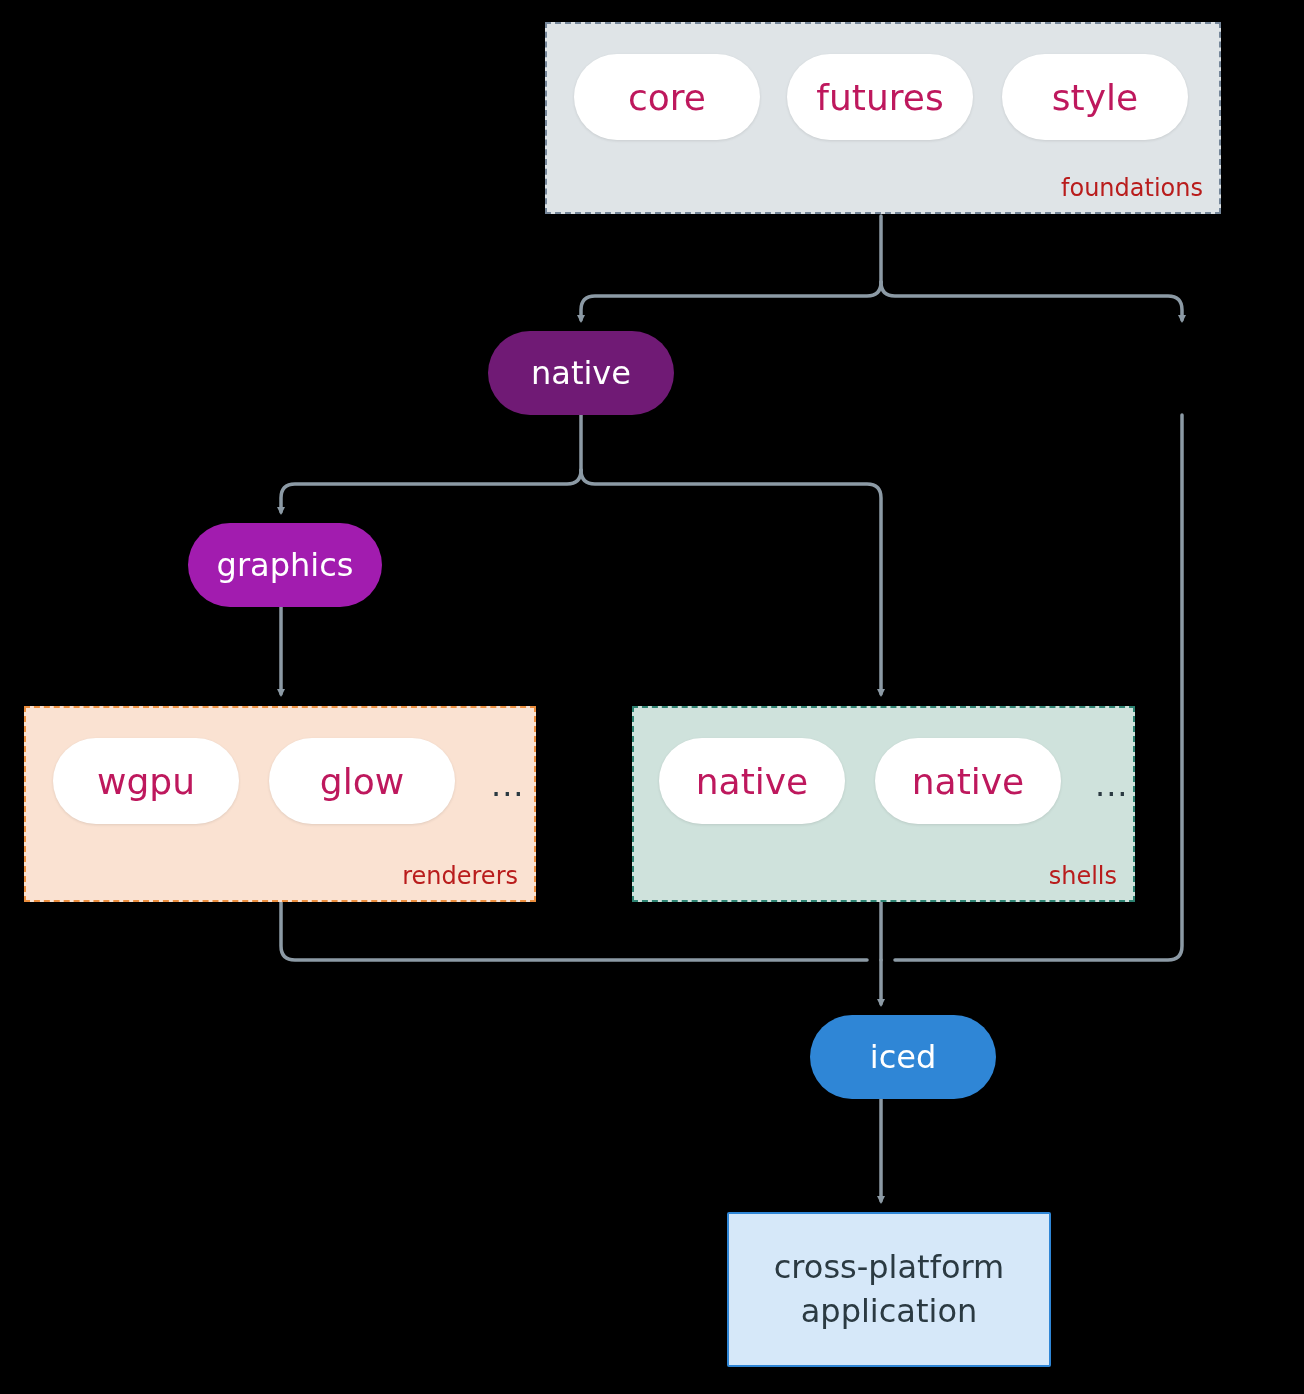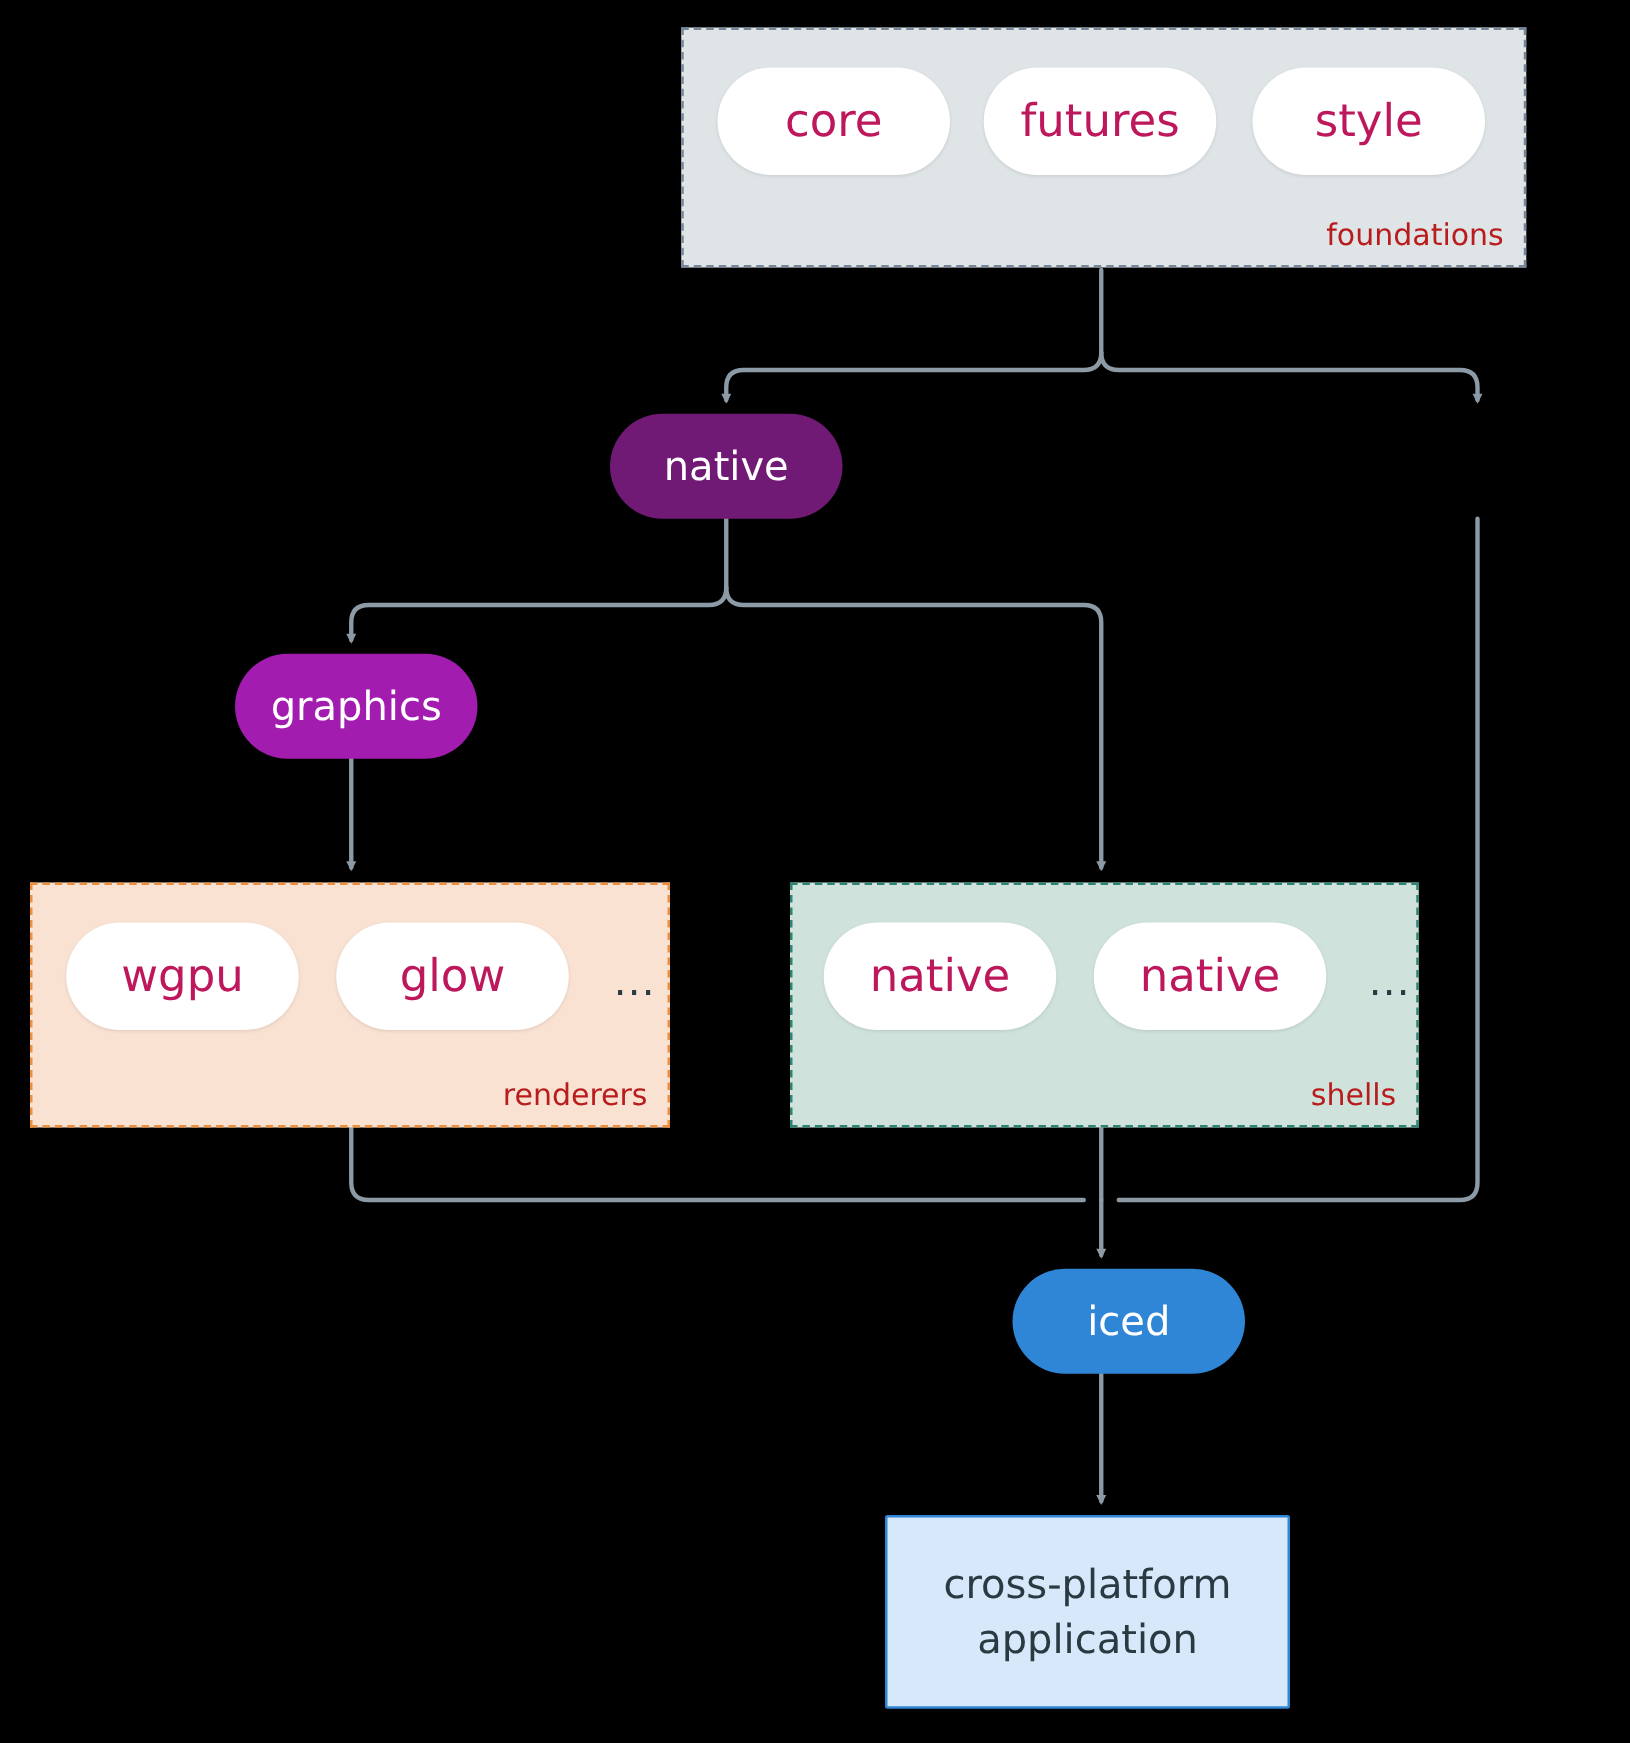--- a/index.html
+++ b/index.html
@@ -105,21 +105,21 @@
   #pill-winit  { left: 25px;  top: 30px; width: 186px; height: 86px; }
   #pill-glutin { left: 241px; top: 30px; width: 186px; height: 86px; }
   #ellipsis-shells { left: 461px; top: 58px; }
 
   
   #node-native   { left: 488px;  top: 331px;  width: 186px; height: 84px; background: #701a75; }
   #node-web      { left: 1089px; top: 331px;  width: 186px; height: 84px; background: #6a5df5; }
   #node-graphics { left: 188px;  top: 523px;  width: 194px; height: 84px; background: #a21caf; }
   #node-iced     { left: 810px;  top: 1015px; width: 186px; height: 84px; background: #2f86d6; }
   #node-app {
-    left: 708px; top: 1212px; width: 324px; height: 155px;
+    left: 727px; top: 1212px; width: 324px; height: 155px;
     background: #d6e8f9;
     border: 2px solid #2f86d6;
   }
 </style>
 </head>
 <body>
 
 <div id="diagram">
 
   <svg id="edges" viewBox="0 0 1304 1394">

